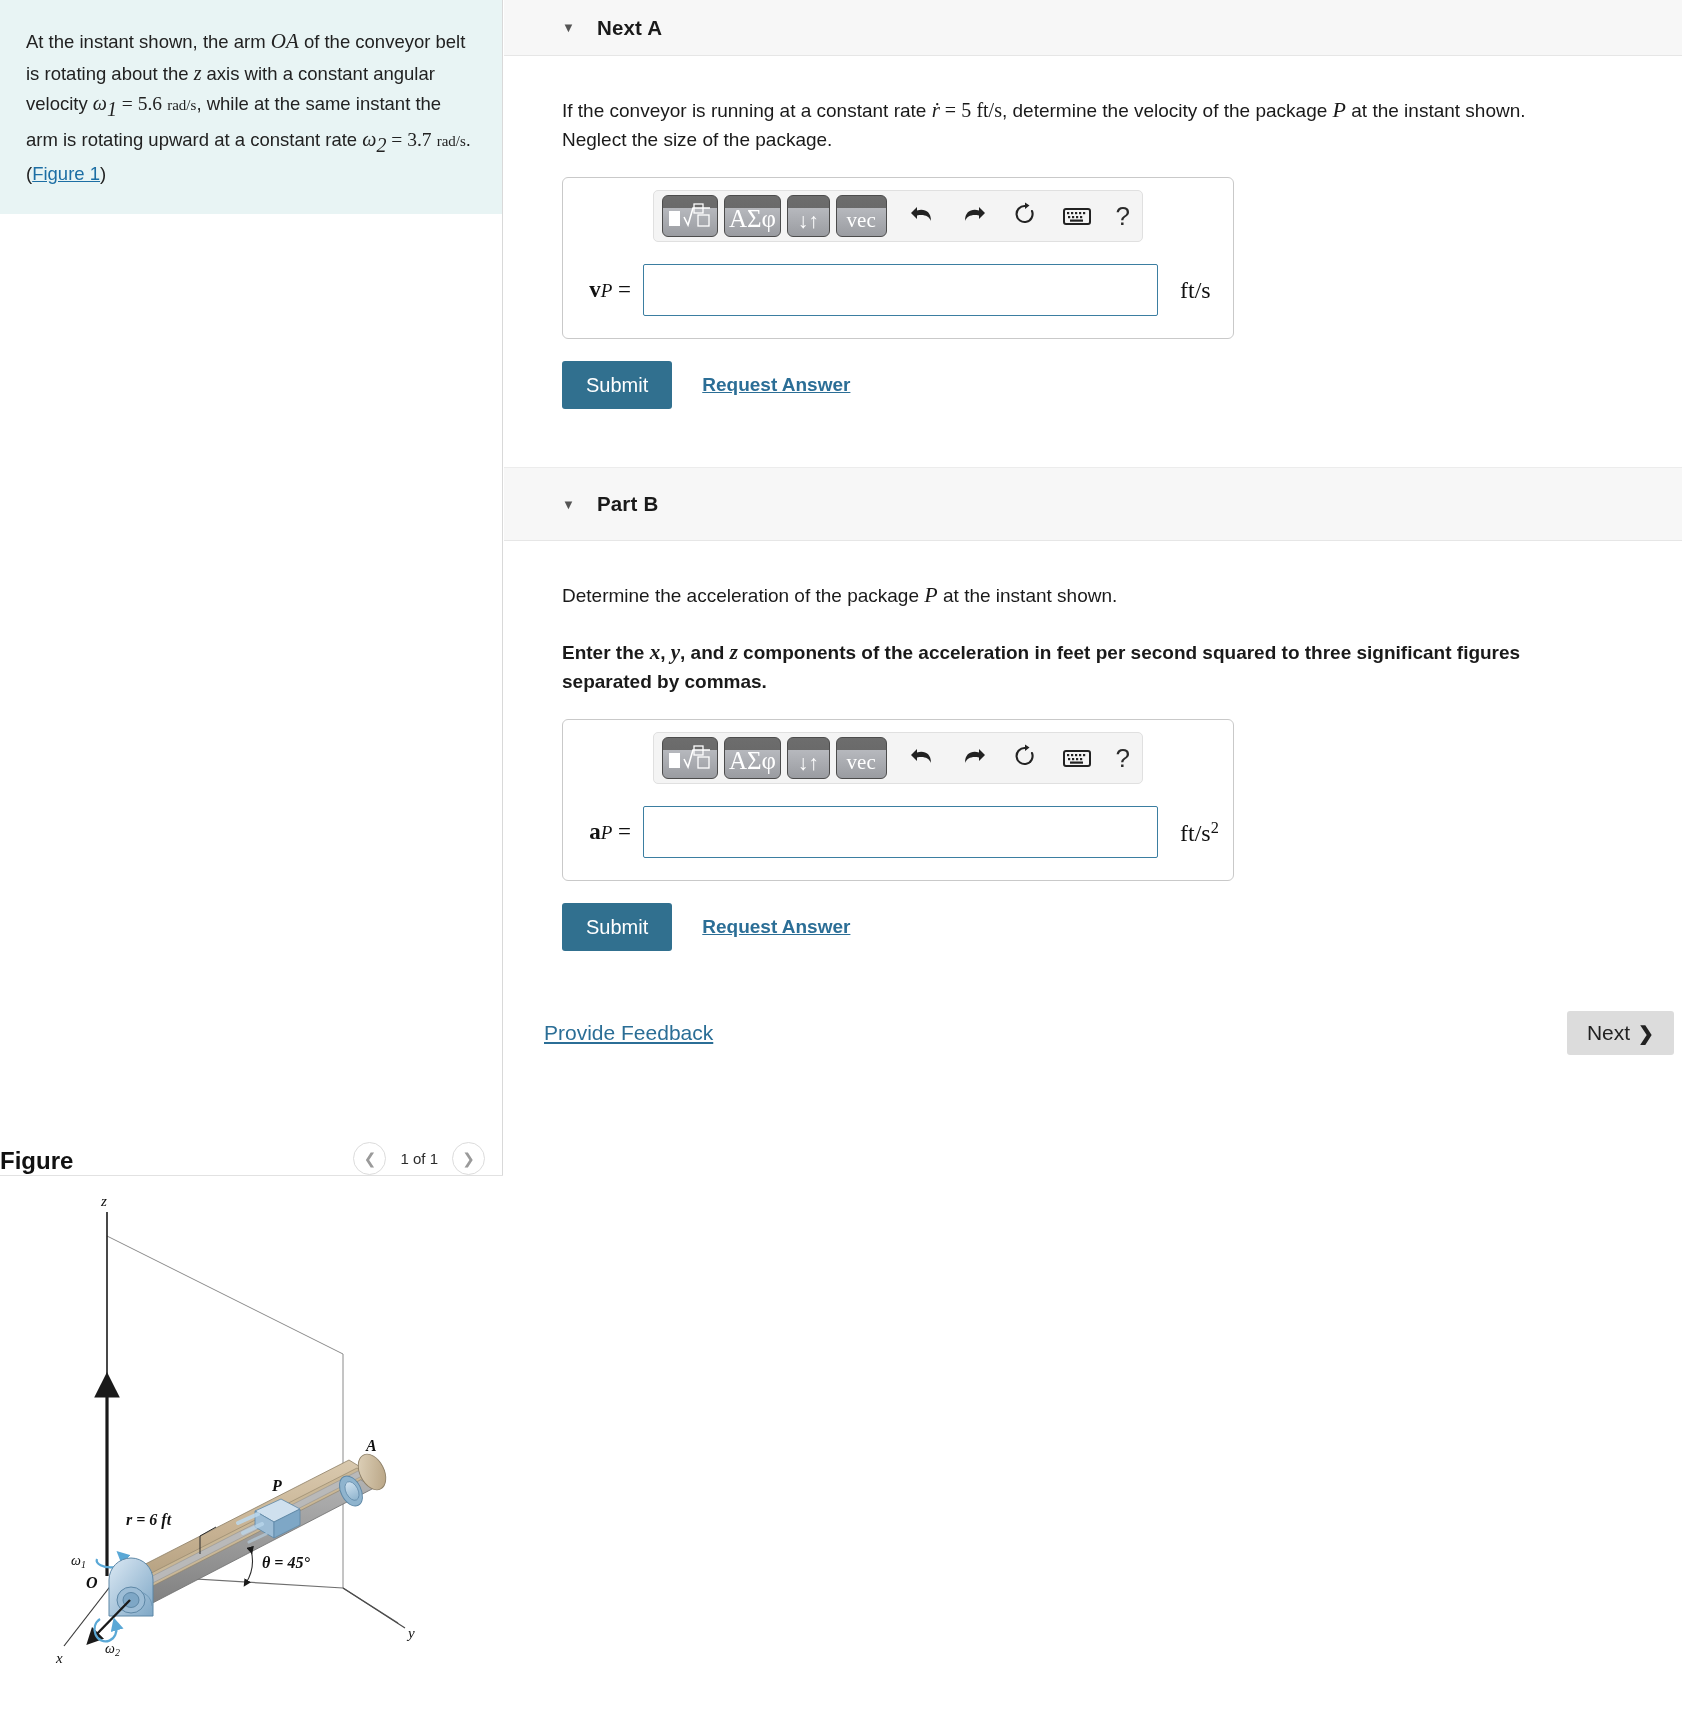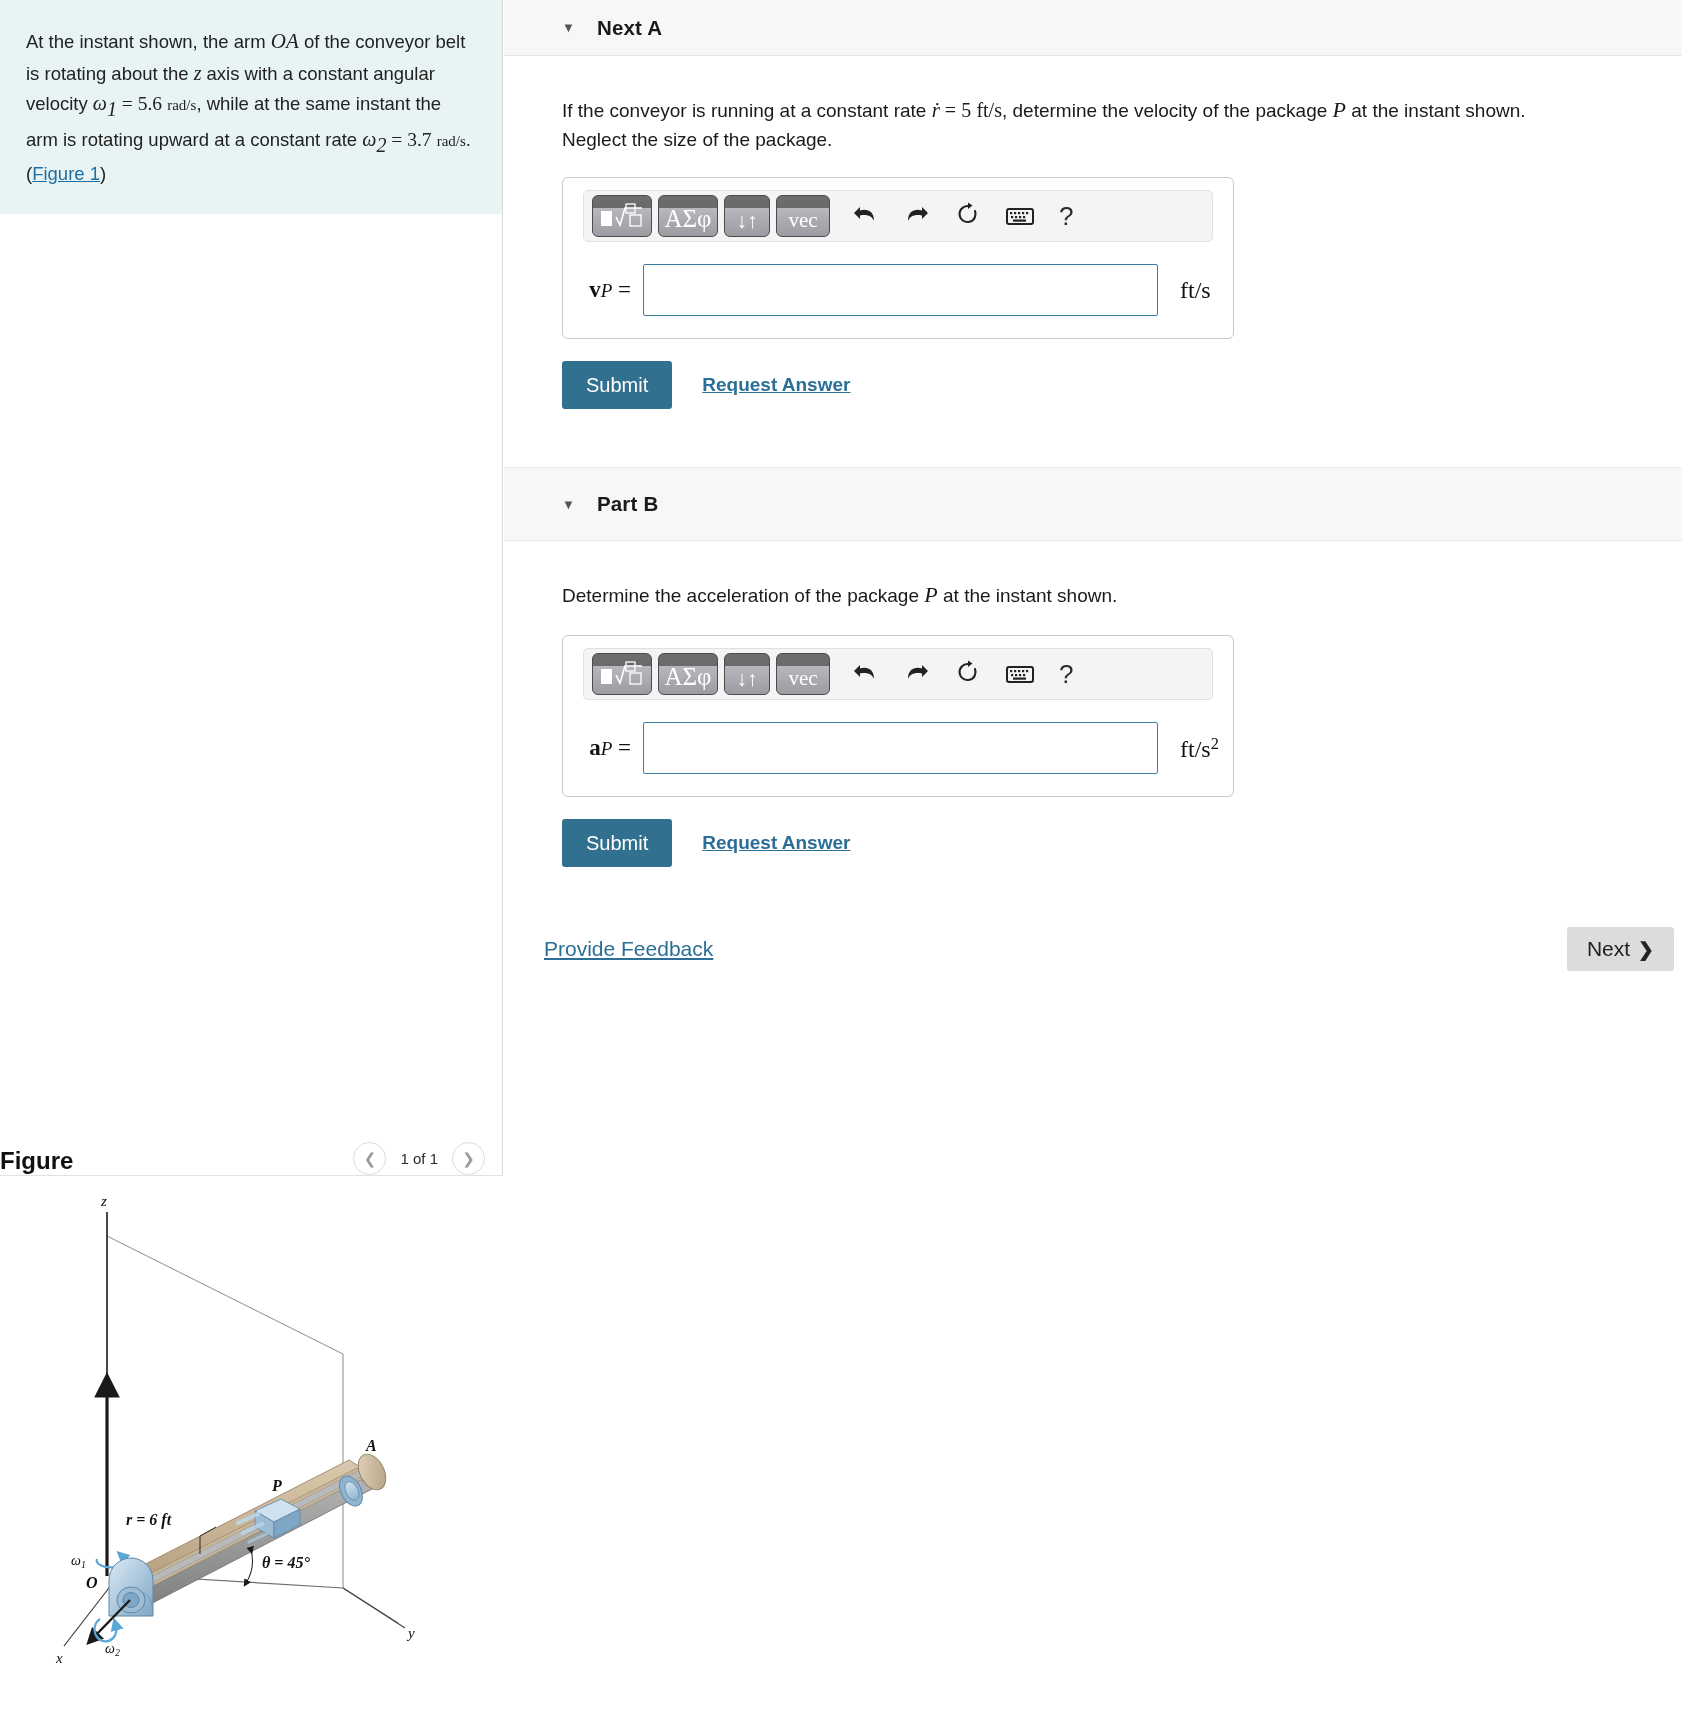--- a/index.html
+++ b/index.html
@@ -99,21 +99,21 @@
   .answer-card {
     margin-top: 24px;
     width: 672px;
     border: 1px solid #c9c9c9;
     border-radius: 6px;
     background: #fff;
     padding: 12px 0 22px 0;
   }
   .mathbar {
     margin: 0 auto 0 auto;
-    width: 630px;
+    width: 490px;
     background: #f4f4f4;
     border: 1px solid #e0e0e0;
     border-radius: 5px;
     height: 52px;
     display: flex; align-items: center;
     padding-left: 8px;
     gap: 0px;
     position: relative;
   }
   .mbtn {
@@ -405,20 +405,21 @@
 
     <div style="height:58px"></div>
     <div class="part-header tall">
       <span class="caret">▼</span>
       <span class="part-label">Part B</span>
     </div>
 
     <div class="part-body">
       <p class="q-text"><span>Determine the acceleration of the package </span><span class="mi-big">P</span><span> at the instant shown.</span></p>
 
+      <p class="q-text bold"><span>Enter the </span><span class="mi">x</span>, <span class="mi">y</span>, and <span class="mi">z</span><span> components of the acceleration in feet per second squared to three significant figures separated by commas.</span></p>
 
       <div class="answer-card">
         <div class="mathbar">
           <div class="mbtn mbtn-sqrt">
             <span class="glyph">
               <svg width="46" height="26" viewBox="0 0 46 26">
                   <rect x="2" y="8" width="11" height="15" fill="#fff"></rect>
                   <path d="M17,14 l4,8 l5,-17 h17" stroke="#fff" stroke-width="1.6" fill="none"></path>
                   <rect x="27" y="1" width="9" height="9" fill="none" stroke="#fff" stroke-width="1.3"></rect>
                   <rect x="31" y="12" width="11" height="11" fill="none" stroke="#fff" stroke-width="1.3"></rect>

